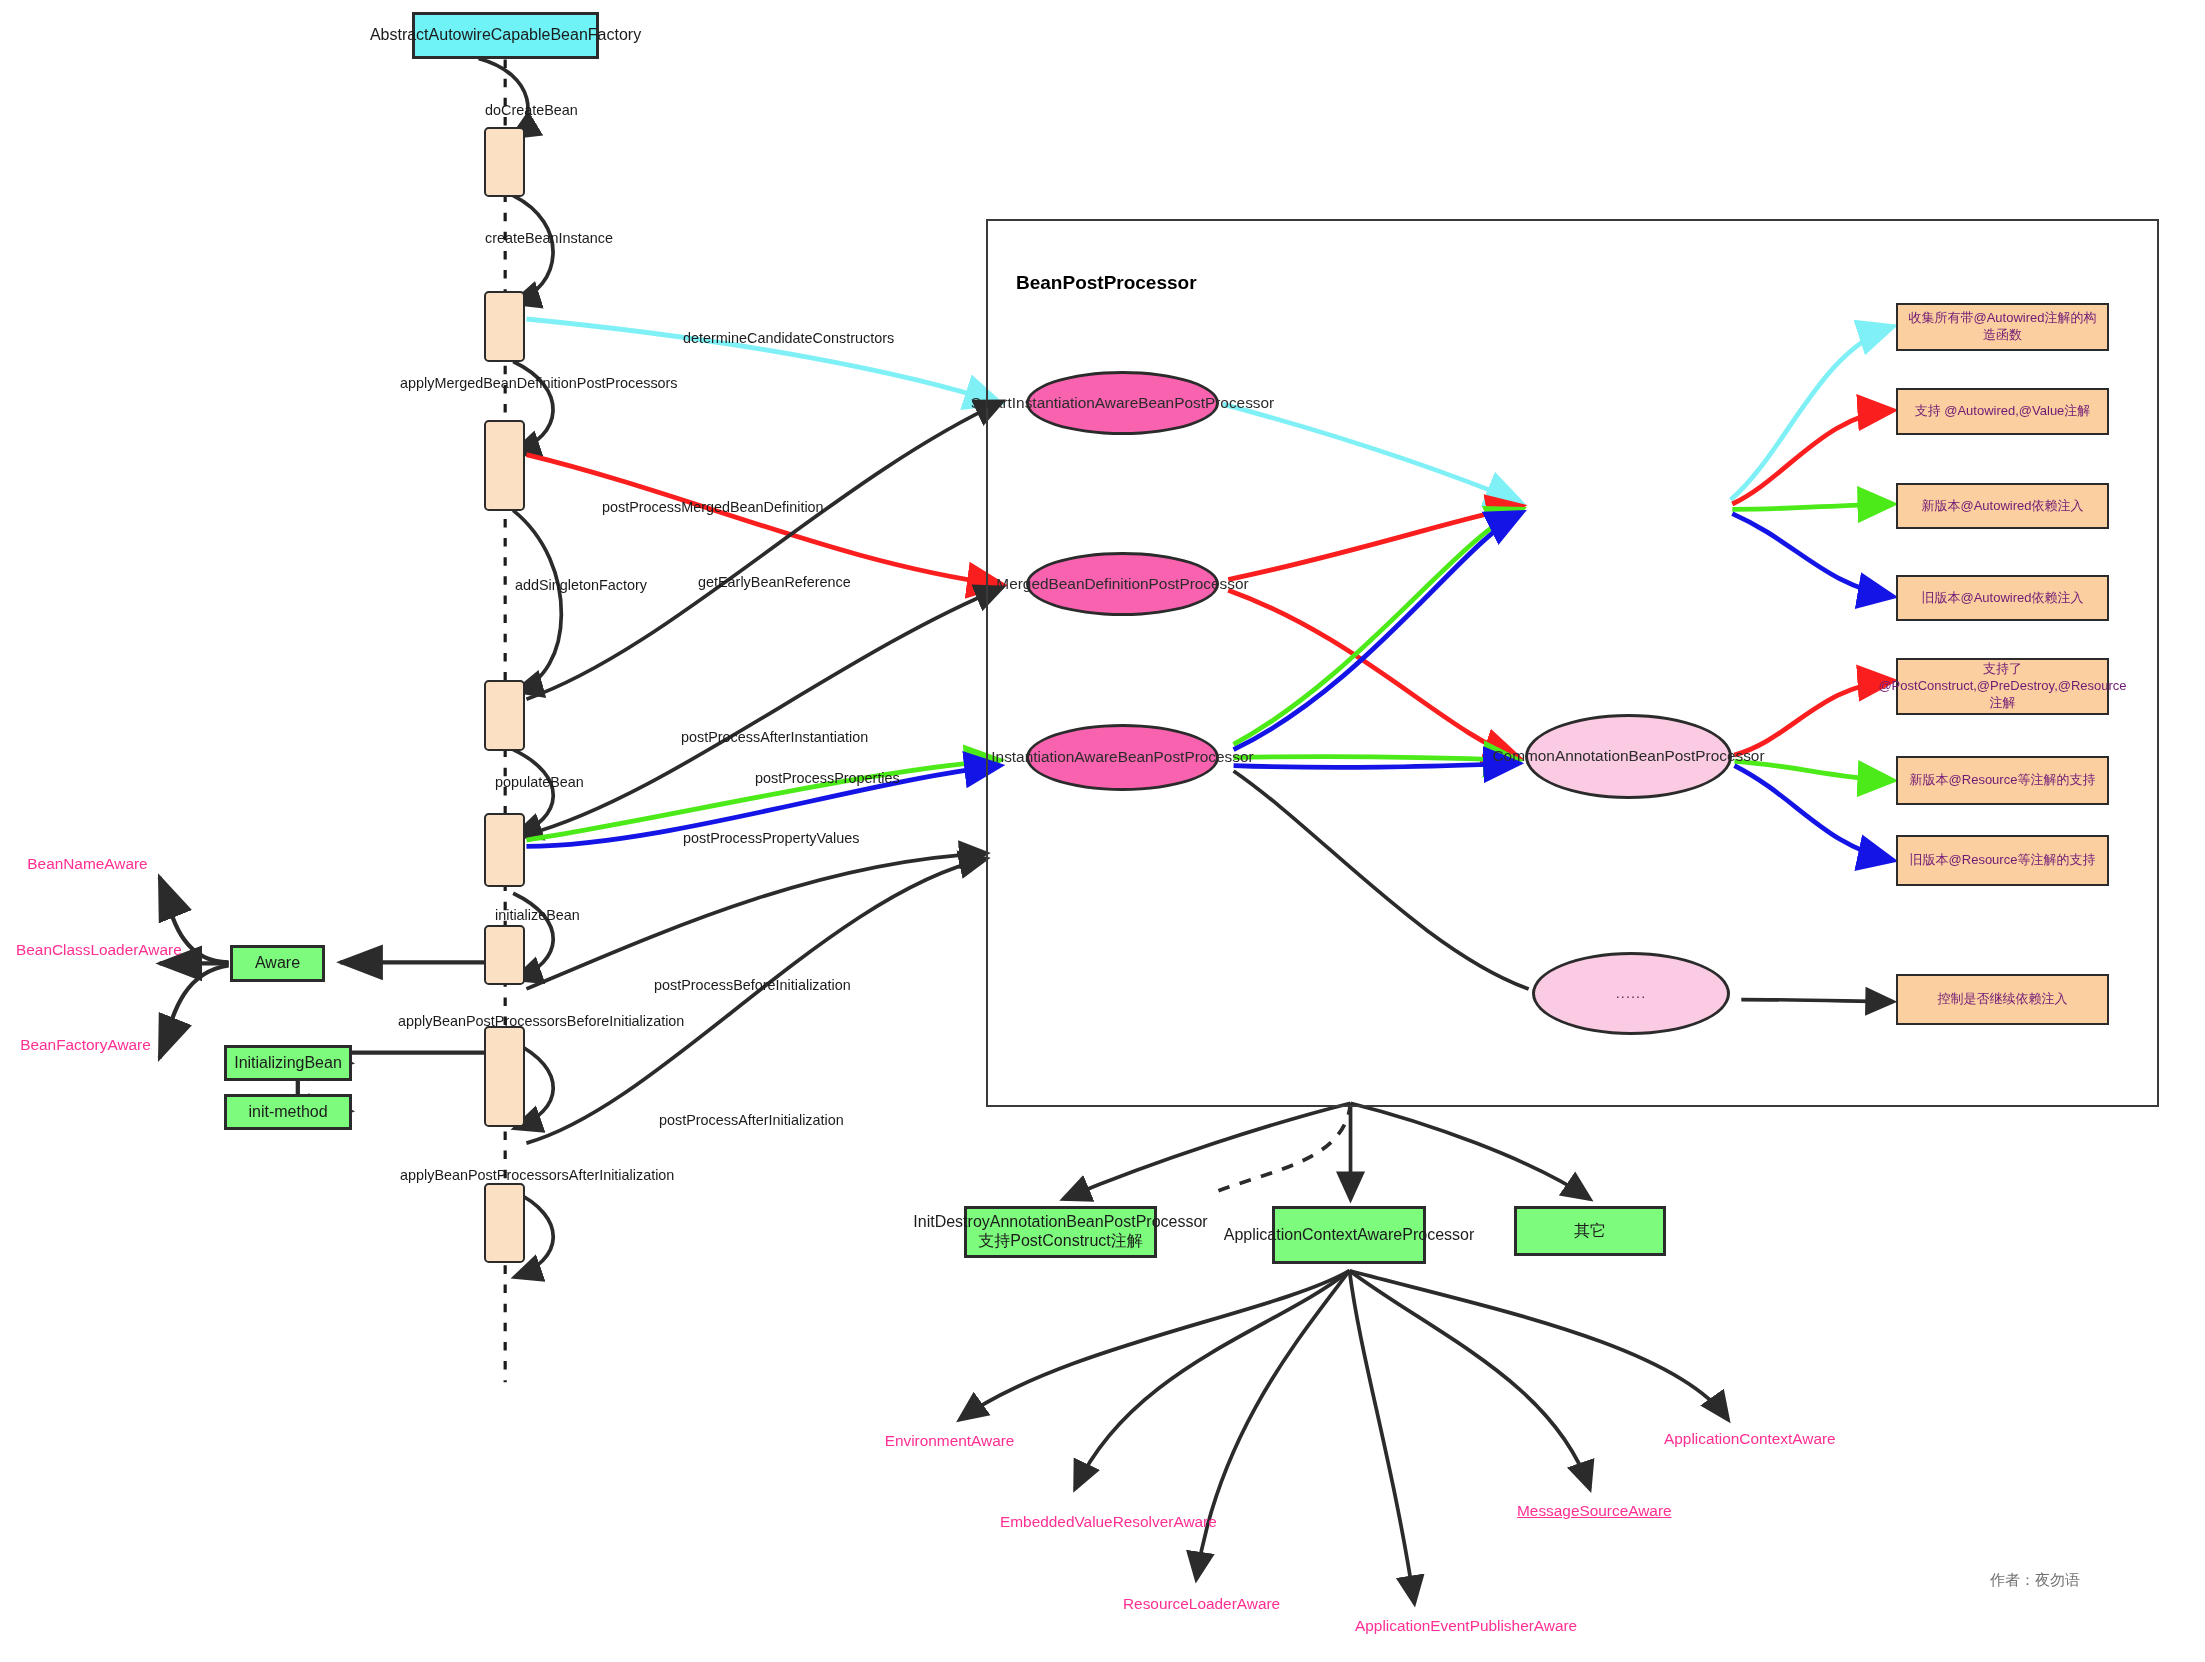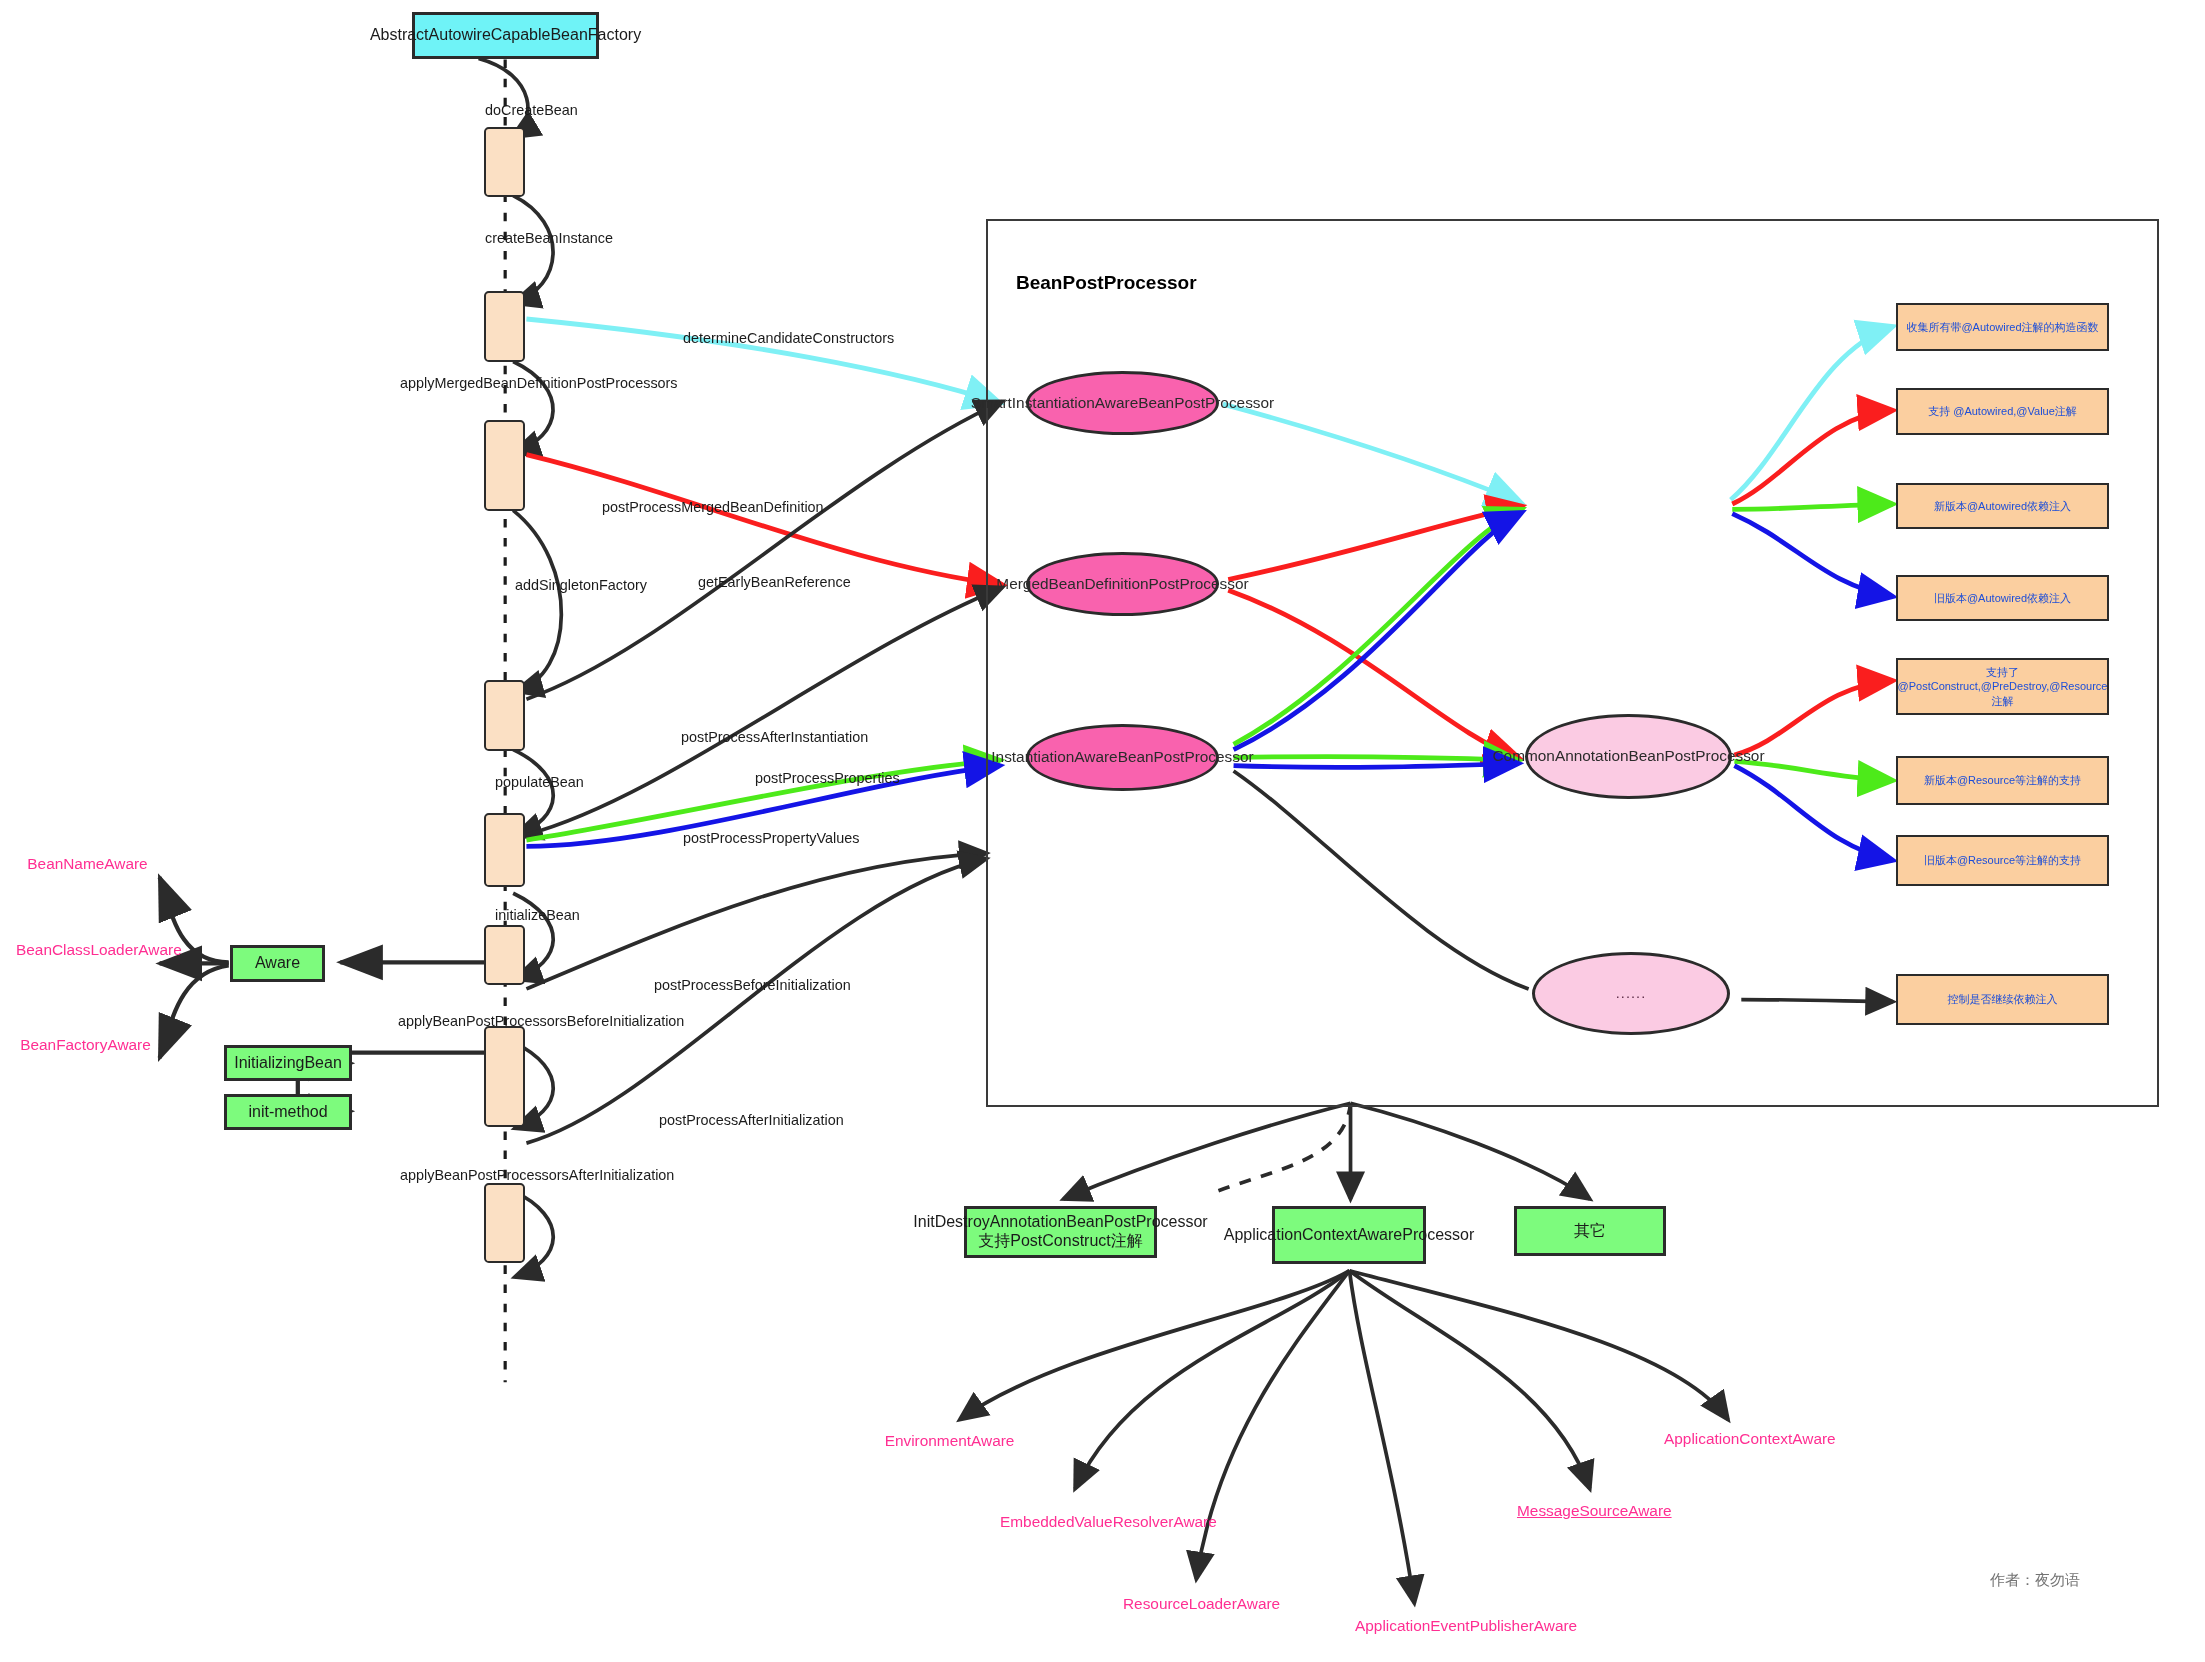--- a/index.html
+++ b/index.html
@@ -21,21 +21,21 @@
   }
   
   .green-box{
     background:#7dfb7d;border:3.2px solid #2b2b2b;
     font-size:16px;color:#1b1b1b;line-height:1.18;padding:0 2.1px;
   }
   .green-box.overflow{overflow:visible;}
   
   .orange-box{
     background:#fbcfa0;border:2.7px solid #2b2b2b;
-    font-size:11px;color:#1d4ed8;line-height:1.3;padding:1.1px 4.3px;
+    font-size:13px;color:#701a75;line-height:1.3;padding:1.1px 4.3px;
   }
   
   .ellipse{
     border:3.7px solid #2b2b2b;border-radius:50%;
     font-size:15.4px;color:#2b2b2b;line-height:1.2;padding:0 9.6px;
   }
   .ellipse.deep{background:#f962ae;}
   .ellipse.light{background:#fbcbe3;}
   .ellipse.dots{font-size:14.4px;letter-spacing:1.1px;color:#5a2a45;}
 

